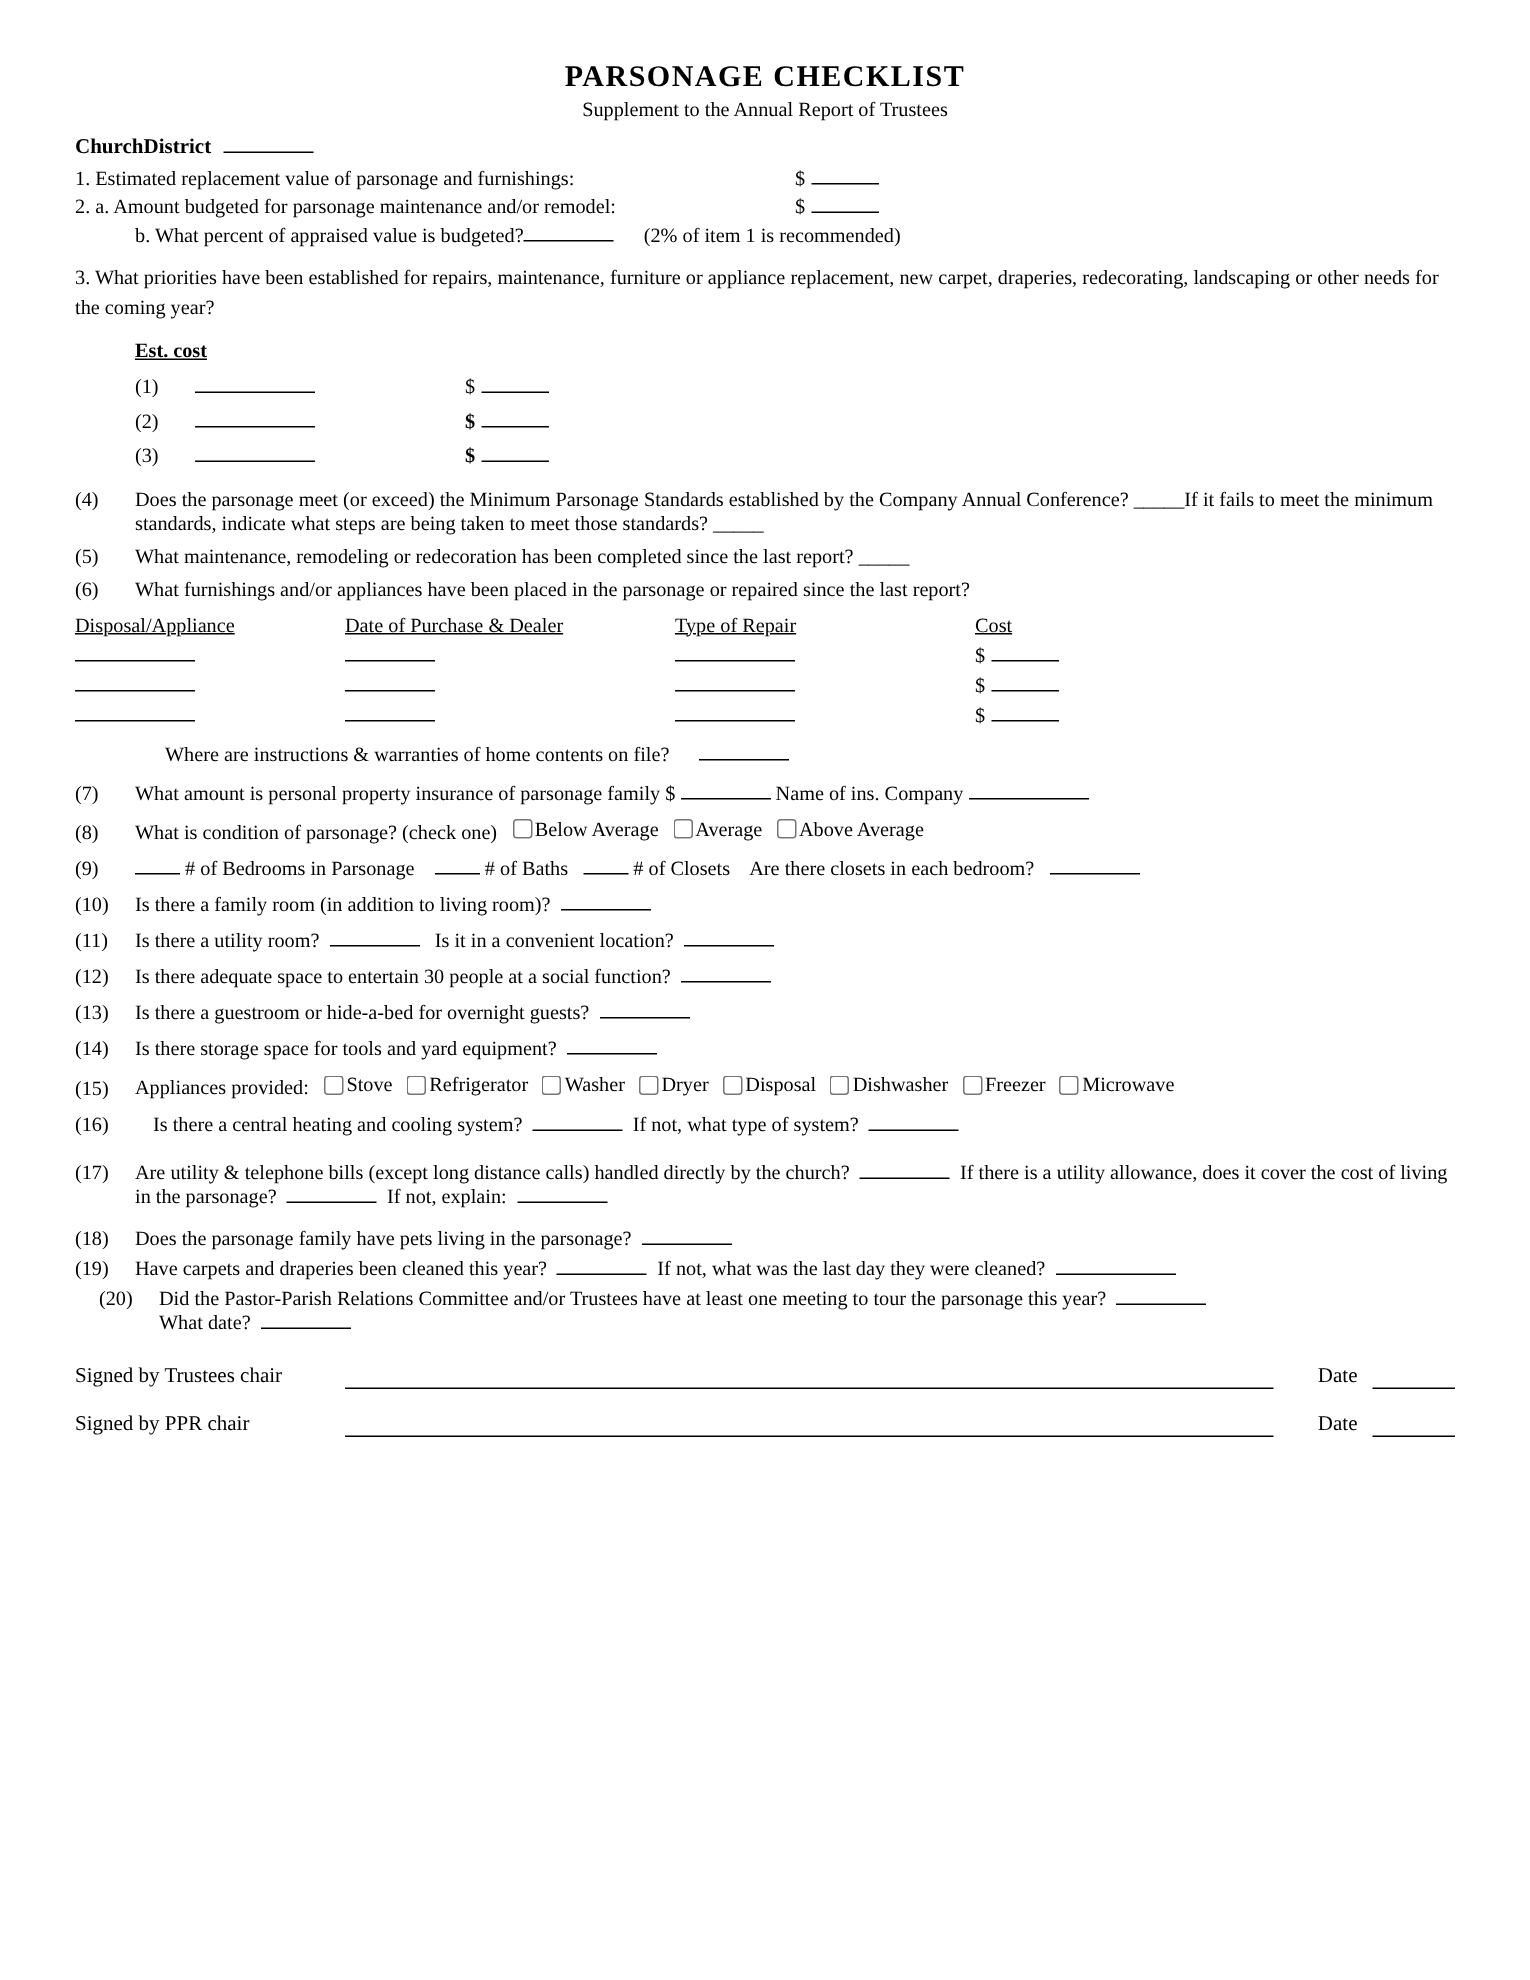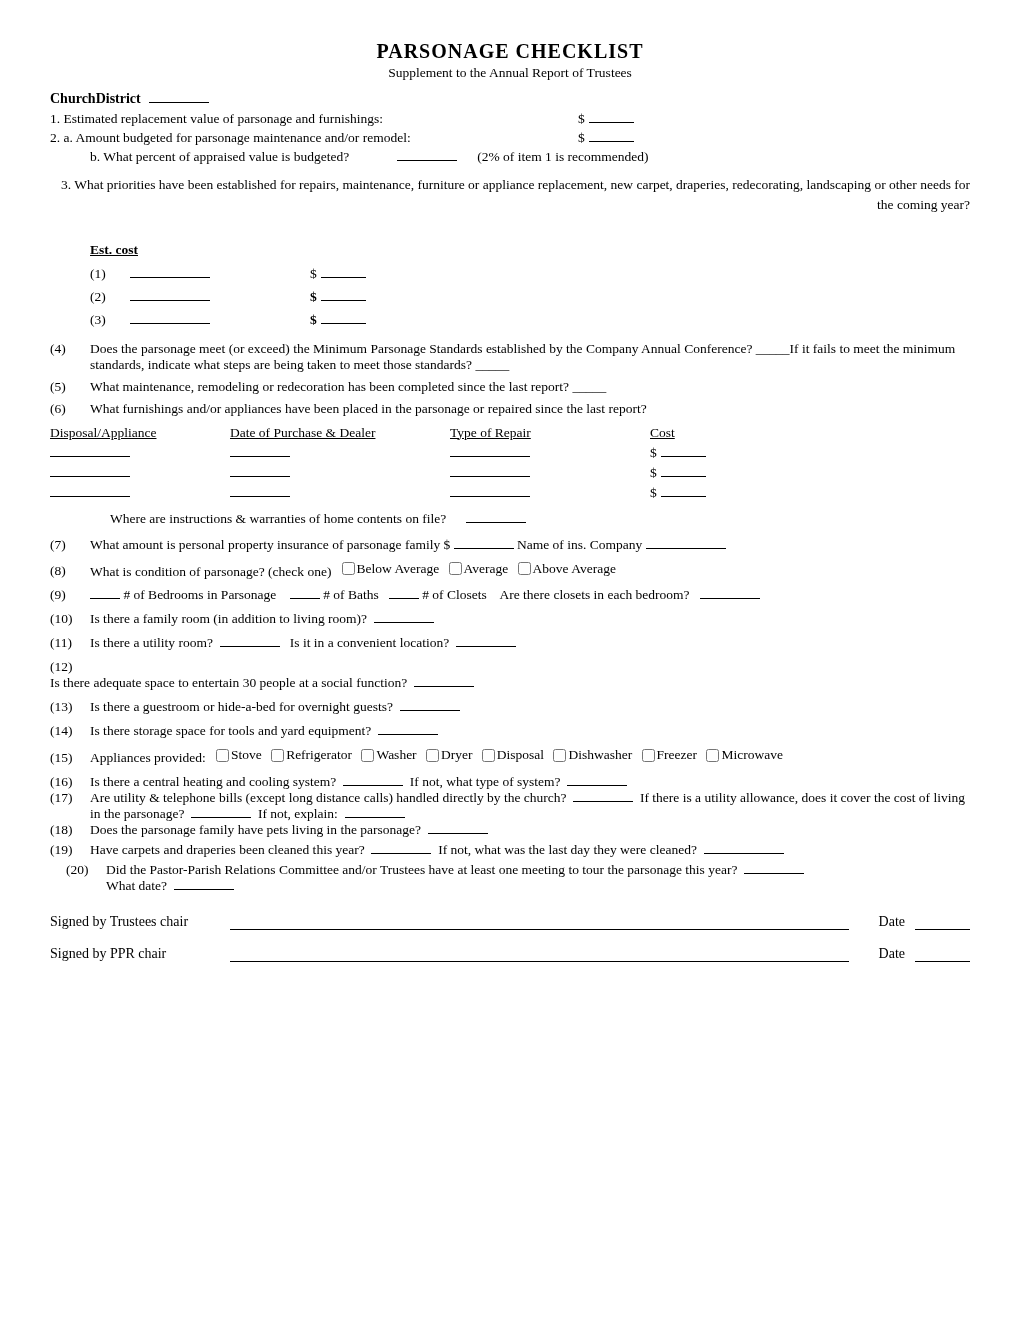--- a/index.html
+++ b/index.html
@@ -161,21 +161,20 @@
       border-bottom: 1px solid #000;
     }
     .long-para {
       margin-bottom: 10px;
       line-height: 1.5;
     }
     .two-col-item {
       display: flex;
       align-items: baseline;
       margin-bottom: 3px;
-      gap: 48px;
     }
     .two-col-item .lbl { min-width: 480px; }
     .two-col-item .val { display: flex; align-items: baseline; gap: 4px; }
   </style>
 </head>
 <body>
 
 <div class="page-title">PARSONAGE CHECKLIST</div>
 <div class="subtitle">Supplement to the Annual Report of Trustees</div>
 
@@ -208,21 +207,21 @@
   <div class="two-col-item" style="margin-left:40px;">
     <div style="min-width:200px;">b. What percent of appraised value is budgeted?</div>
     <div style="display:flex;align-items:baseline;gap:20px;">
       <span class="blank-line blank-line-md"></span>
       <span>(2% of item 1 is recommended)</span>
     </div>
   </div>
 </div>
 
 <div class="section long-para">
-  <div style="margin-bottom:24px;text-align:right;">3.  What priorities have been established for repairs, maintenance, furniture or appliance replacement, new carpet, draperies, redecorating, landscaping or other needs for the coming year?</div>
+  <div style="margin-bottom:8px;">3.  What priorities have been established for repairs, maintenance, furniture or appliance replacement, new carpet, draperies, redecorating, landscaping or other needs for the coming year?</div>
 
   <div class="needs-section">
     <div class="needs-header">
       <div class="needs-col2">Est. cost</div>
     </div>
 
     <div class="needs-row">
       <span class="needs-num">(1)</span>
       <span class="blank-line blank-line-lg"></span>
       <div class="needs-dollar-area">
@@ -346,21 +345,21 @@
   </div>
 </div>
 
 <div class="question-row" style="margin-bottom:8px;">
   <div class="q-num">(11)</div>
   <div class="q-text">
     Is there a utility room? &nbsp;<span class="blank-line blank-line-md"></span>&nbsp;&nbsp; Is it in a convenient location? &nbsp;<span class="blank-line blank-line-md"></span>
   </div>
 </div>
 
-<div class="question-row" style="margin-bottom:8px;flex-direction:column;">
+<div class="question-row" style="margin-bottom:8px;">
   <div class="q-num">(12)</div>
   <div class="q-text">
     Is there adequate space to entertain 30 people at a social function? &nbsp;<span class="blank-line blank-line-md"></span>
   </div>
 </div>
 
 <div class="question-row" style="margin-bottom:8px;">
   <div class="q-num">(13)</div>
   <div class="q-text">
     Is there a guestroom or hide-a-bed for overnight guests? &nbsp;<span class="blank-line blank-line-md"></span>
@@ -382,28 +381,28 @@
     <label class="checkbox-item"><input type="checkbox" style="">Refrigerator</label>
     <label class="checkbox-item"><input type="checkbox" style="">Washer</label>
     <label class="checkbox-item"><input type="checkbox" style="">Dryer</label>
     <label class="checkbox-item"><input type="checkbox" style="">Disposal</label>
     <label class="checkbox-item"><input type="checkbox" style="">Dishwasher</label>
     <label class="checkbox-item"><input type="checkbox" style="">Freezer</label>
     <label class="checkbox-item"><input type="checkbox" style="">Microwave</label>
   </div>
 </div>
 
-<div class="question-row" style="margin-bottom:0;">
+<div class="question-row" style="margin-bottom:16px;gap:12px;">
   <div class="q-num">(16)</div>
   <div class="q-text">
     Is there a central heating and cooling system? &nbsp;<span class="blank-line blank-line-md"></span>&nbsp; If not, what type of system? &nbsp;<span class="blank-line blank-line-md"></span>
   </div>
 </div>
 
-<div class="question-row" style="margin-bottom:0; align-items:flex-start;">
+<div class="question-row" style="margin-bottom:12px; align-items:flex-start;">
   <div class="q-num">(17)</div>
   <div class="q-text">
     Are utility &amp; telephone bills (except long distance calls) handled directly by the church? &nbsp;<span class="blank-line blank-line-md"></span>&nbsp; If there is a utility allowance, does it cover the cost of living in the parsonage? &nbsp;<span class="blank-line blank-line-md"></span>&nbsp; If not, explain: &nbsp;<span class="blank-line blank-line-md"></span>
   </div>
 </div>
 
 <div class="question-row" style="margin-bottom:4px;">
   <div class="q-num">(18)</div>
   <div class="q-text">
     Does the parsonage family have pets living in the parsonage? &nbsp;<span class="blank-line blank-line-md"></span>

